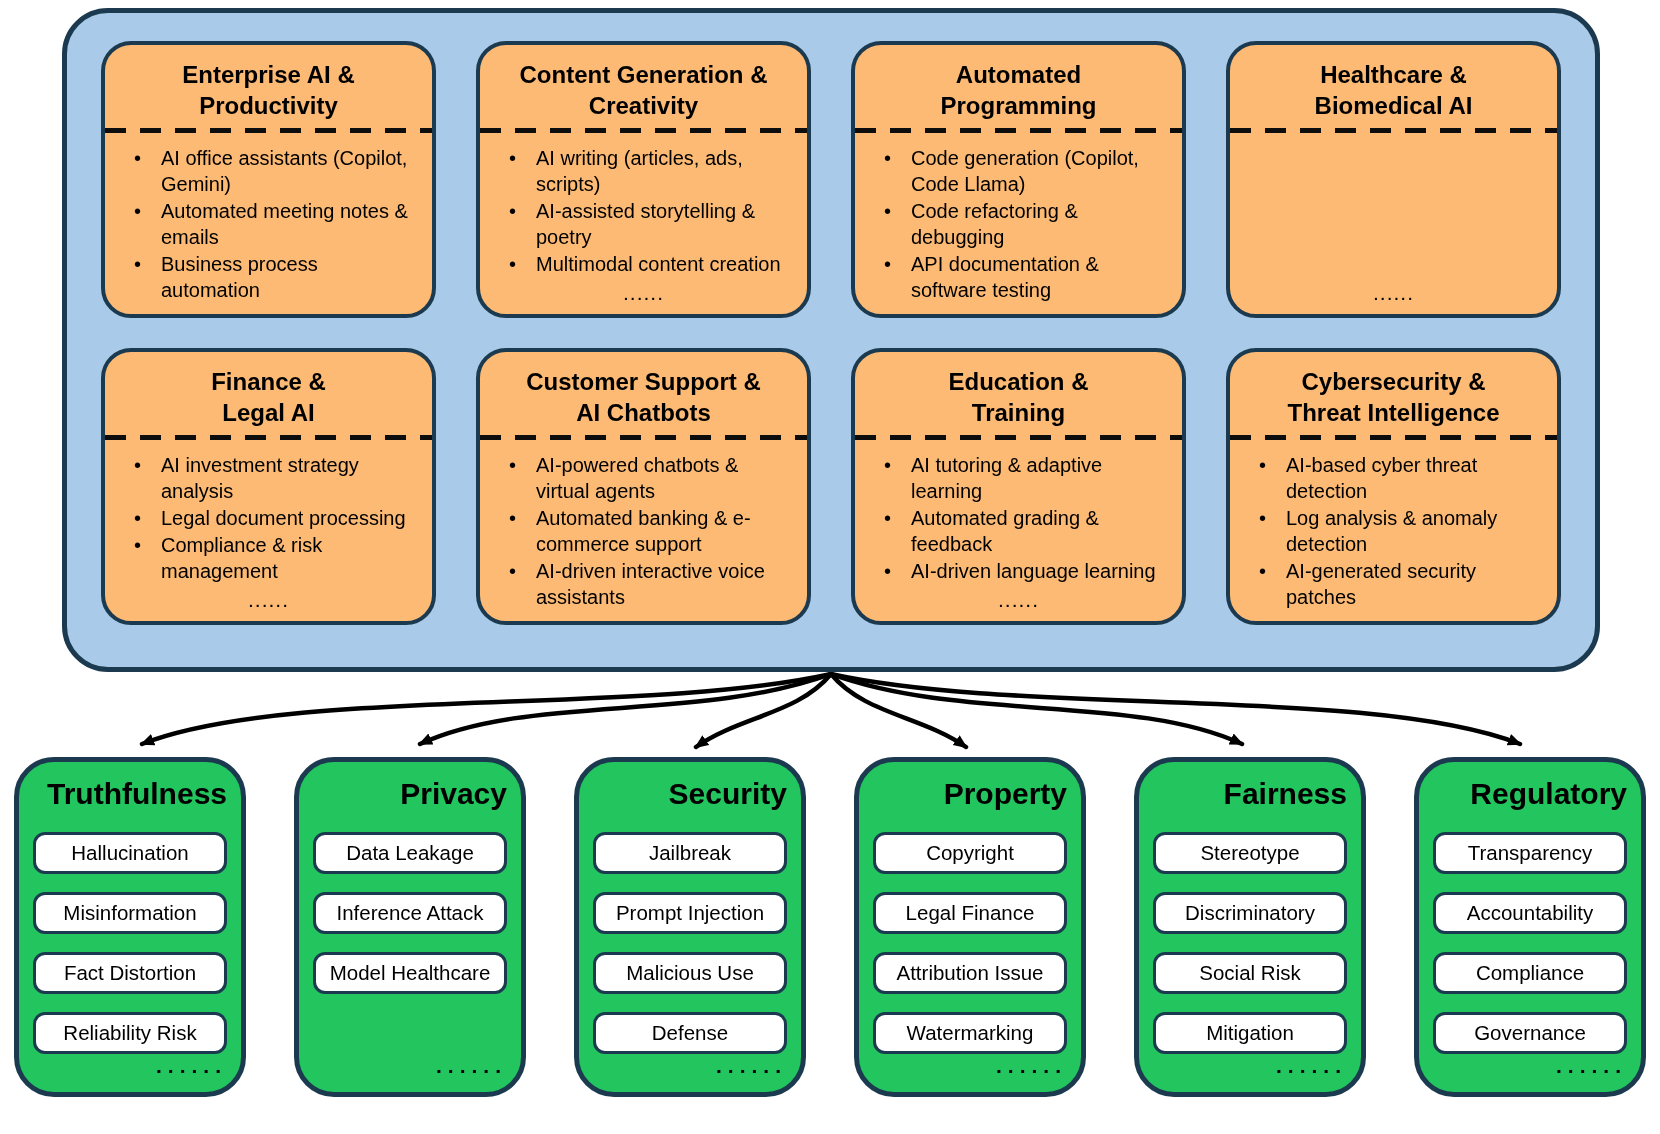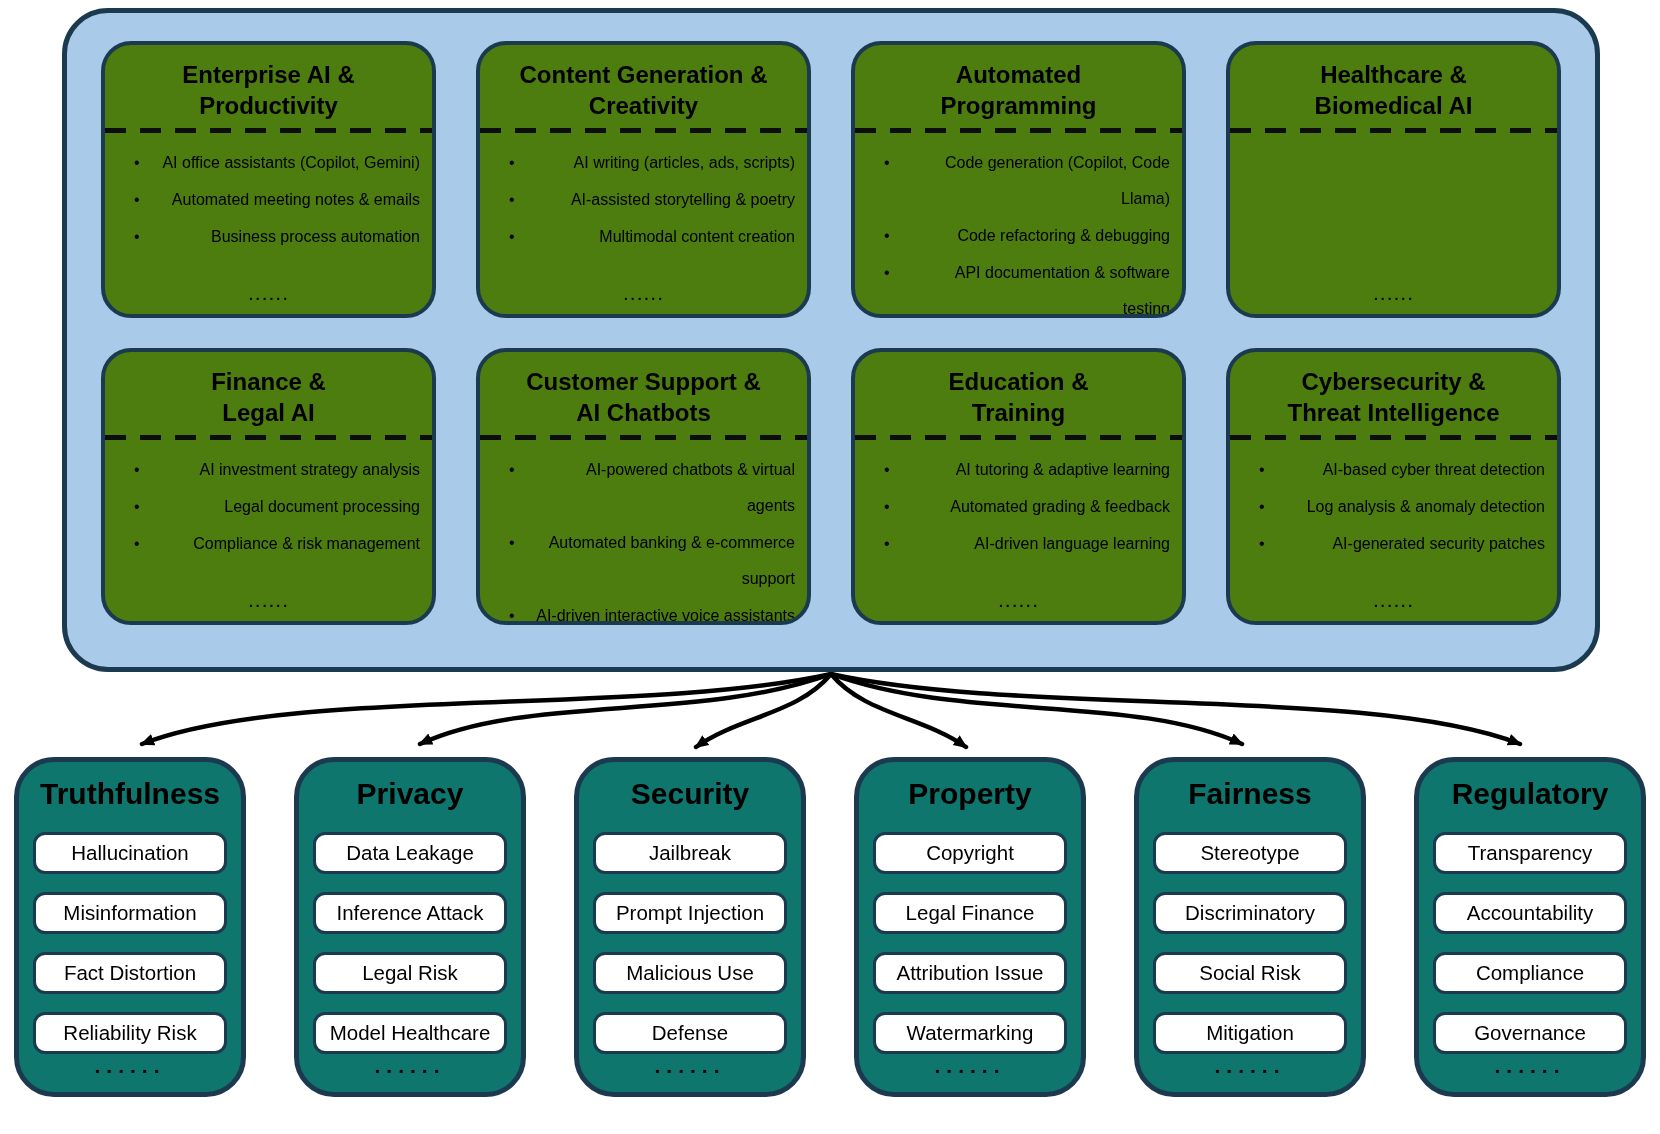--- a/index.html
+++ b/index.html
@@ -19,41 +19,41 @@
     background:#a9cbe9;
     border:5px solid #1c3a4f;
     border-radius:46px;
     display:grid;
     grid-template-columns:repeat(4, 1fr);
     grid-template-rows:1fr 1fr;
     gap:30px 40px;
     padding:28px 34px 42px 34px;
   }
   .app-card {
-    background:#4d7c0f;
+    background:#fdba74;
     border:4px solid #1c3a4f;
     border-radius:30px;
     padding:10px 0 8px 0;
     display:flex; flex-direction:column;
     overflow:hidden;
   }
   .app-card-title {
     font-weight:bold; font-size:24px; line-height:31px;
     text-align:center; white-space:pre-line;
     padding:4px 6px 5px 6px;
   }
   .dashed-divider {
     height:5px; flex:0 0 5px;
     background:repeating-linear-gradient(90deg, #0d0d0d 0 21px, transparent 21px 35px);
     margin:2px 0 10px 0;
   }
   .app-card-bullets {
     list-style:none; margin:2px 0 0 0;
     padding:0 12px 0 16px;
-    font-size:16px; line-height:36px;text-align:right;
+    font-size:20px; line-height:26px;
   }
   .app-card-bullets li {
     position:relative; padding-left:40px; margin-bottom:1px;
   }
   .app-card-bullets li::before {
     content:"\2022"; position:absolute; left:13px; top:0;
   }
   .card-dots {
     margin-top:auto; text-align:center;
     font-size:21px; letter-spacing:1px; line-height:22px;
@@ -65,24 +65,24 @@
 
   
   .categories-row {
     position:absolute; left:0; top:757px;
     width:1660px; height:340px;
     padding:0 14px;
     display:flex; justify-content:space-between;
   }
   .category-box {
     width:232px; height:340px;
-    background:#0f766e;
+    background:#22c55e;
     border:5px solid #1c3a4f;
     border-radius:40px;
-    display:flex; flex-direction:column; align-items:center;
+    display:flex; flex-direction:column; align-items:flex-end;
     padding:12px 14px 12px 14px;
   }
   .category-title {
     font-weight:bold; font-size:30px; line-height:40px;
     text-align:center; white-space:nowrap;
   }
   .category-item {
     width:100%; height:42px; flex:0 0 42px;
     background:#ffffff;
     border:3.5px solid #1c3a4f;
@@ -219,21 +219,20 @@
     <div class="category-item">Misinformation</div>
     <div class="category-item">Fact Distortion</div>
     <div class="category-item">Reliability Risk</div>
     <div class="category-dots">......</div>
   </div>
 
   <div class="category-box">
     <div class="category-title">Privacy</div>
     <div class="category-item">Data Leakage</div>
     <div class="category-item">Inference Attack</div>
-    <div class="category-item">Legal Risk</div>
     <div class="category-item">Model Healthcare</div>
     <div class="category-dots">......</div>
   </div>
 
   <div class="category-box">
     <div class="category-title">Security</div>
     <div class="category-item">Jailbreak</div>
     <div class="category-item">Prompt Injection</div>
     <div class="category-item">Malicious Use</div>
     <div class="category-item">Defense</div>

